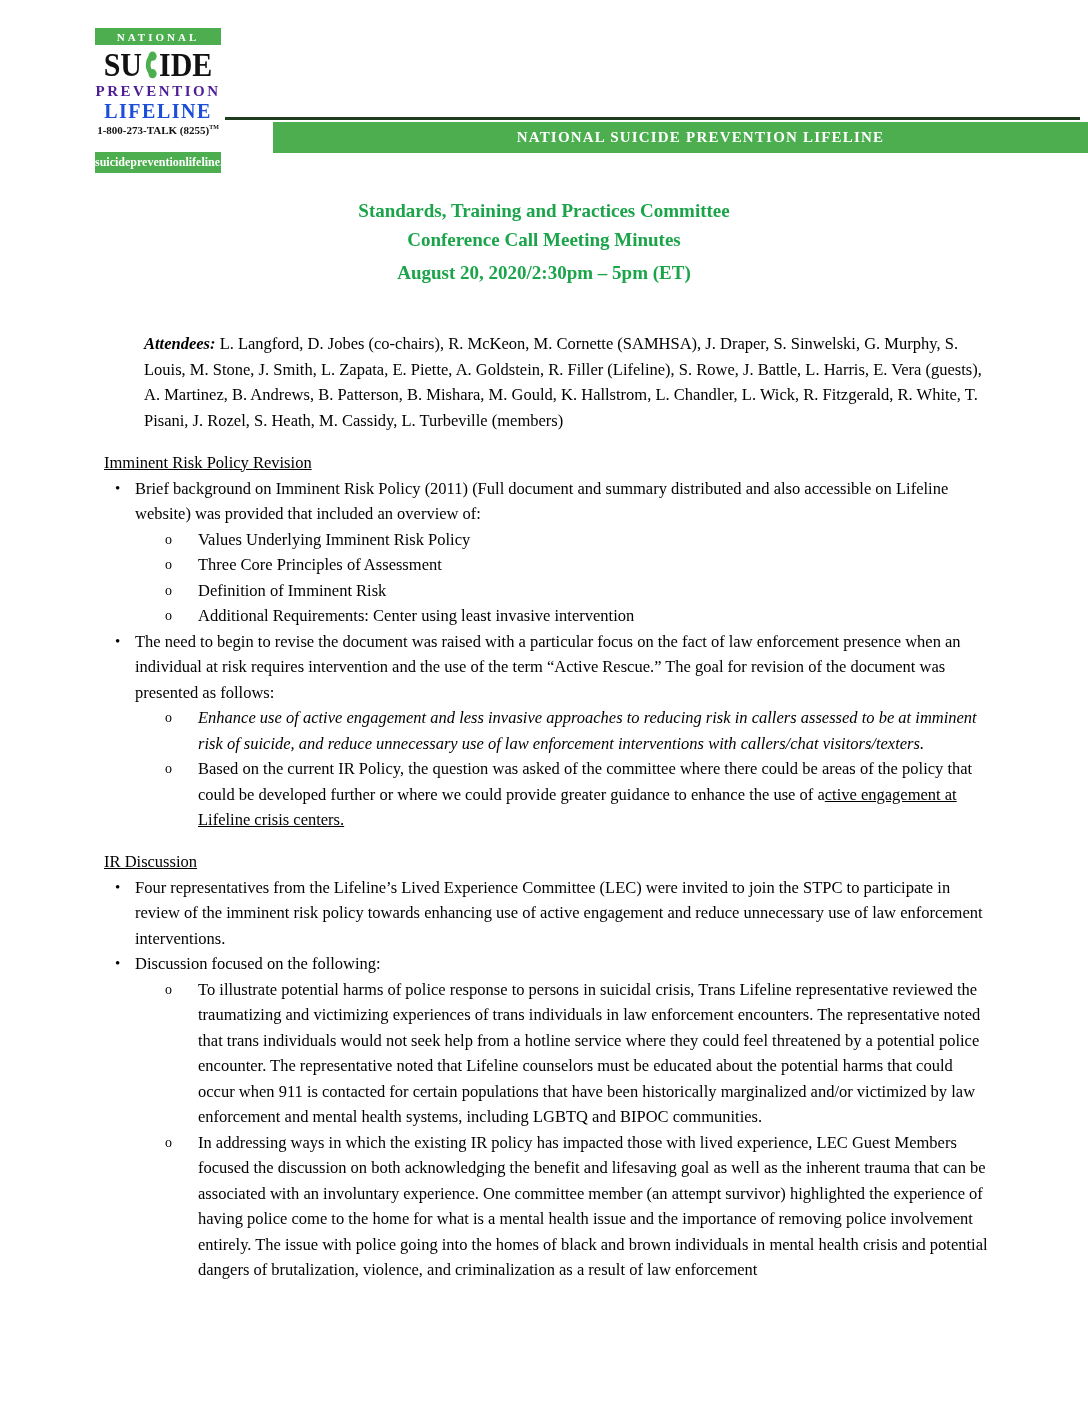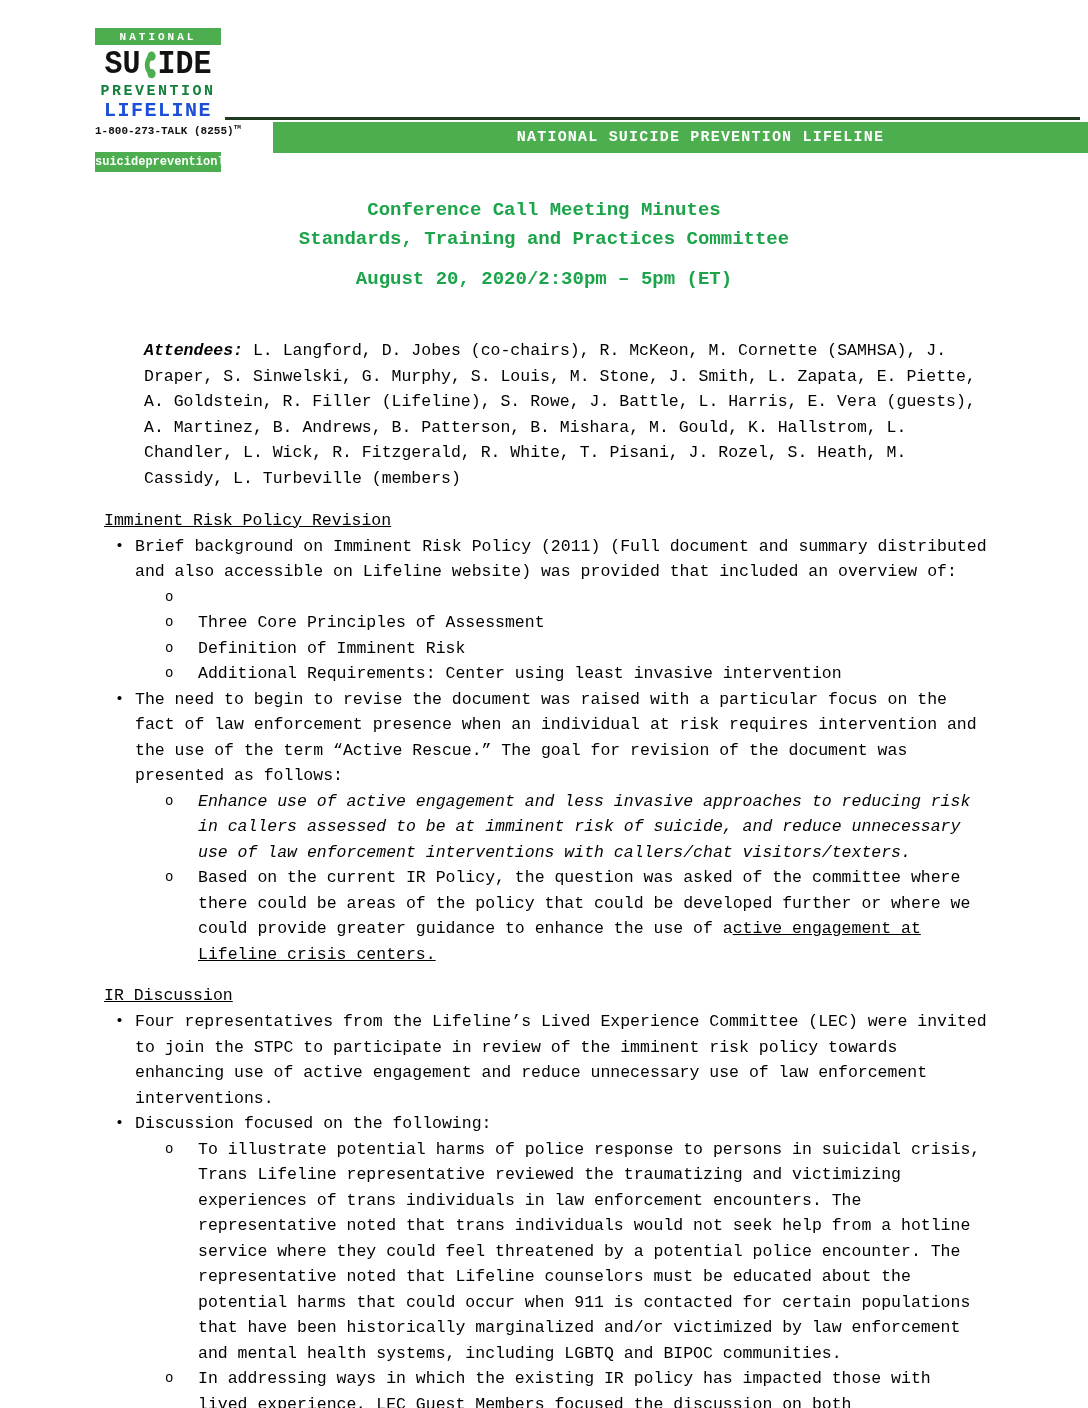--- a/index.html
+++ b/index.html
@@ -1,40 +1,40 @@
 <!DOCTYPE html>
 <html><head>
 <meta charset="utf-8">
 <style>
   html,body{margin:0;padding:0;background:#fff;}
   .page{position:relative;width:1088px;height:1408px;background:#fff;overflow:hidden;
-        font-family:Liberation Mono, monospace;color:#000;}
+        font-family:Liberation Serif, serif;color:#000;}
   
   .logo{position:absolute;left:95px;top:28px;width:126px;text-align:center;}
   .logo-bar{background:#4cae4f;color:#fff;font-weight:bold;}
   .logo-bar.top{font-size:11px;letter-spacing:3px;padding:3px 0 2px;}
   .logo-suicide{display:flex;align-items:center;justify-content:center;gap:1px;
                 font-size:30px;font-weight:800;line-height:1.05;color:#121212;margin-top:2px;
                 transform:scaleY(1.12);transform-origin:top;}
-  .logo-prevention{font-size:15px;font-weight:bold;letter-spacing:2.5px;color:#15803d;margin-top:4px;}
+  .logo-prevention{font-size:15px;font-weight:bold;letter-spacing:2.5px;color:#4c1d95;margin-top:4px;}
   .logo-lifeline{font-size:20px;font-weight:800;letter-spacing:1.5px;color:#1d4ed8;line-height:1.1;}
   .logo-phone{font-size:11px;font-weight:bold;color:#121212;white-space:nowrap;margin-top:2px;}
   .logo-phone sup{font-size:6px;}
   .logo-bar.bottom{font-size:12px;padding:3px 0;margin-top:16px;font-weight:bold;}
   .handset{width:15px;height:30px;}
   
   .banner-line{position:absolute;left:225px;top:117px;width:855px;height:3px;background:#1f3b20;}
   .banner{position:absolute;left:225px;top:122px;width:855px;height:31px;background:#4cae4f;
           color:#fff;font-weight:bold;font-size:15px;letter-spacing:1.2px;
           display:flex;align-items:center;justify-content:center;margin-left:48px;}
   
   .content{position:absolute;top:0;left:100px;width:888px;font-size:16.5px;line-height:25.5px;}
   .title-block{padding-top:196px;text-align:center;color:#1ba44a;font-weight:bold;
                font-size:19px;line-height:29px;}
-  .title-date{margin-top:11px;}
+  .title-date{margin-top:4px;}
   .attendees{margin-top:44px;margin-left:44px;}
   .bi{font-weight:bold;font-style:italic;}
   .sec{margin:16px 4px 0;font-size:16.5px;font-weight:normal;text-decoration:underline;line-height:26px;}
   .li{display:flex;}
   .li .mk{flex:0 0 auto;}
   .li.l1 .mk{margin-left:15px;width:20px;font-size:15px;}
   .li.l2 .mk{margin-left:65px;width:33px;font-size:14px;}
   .li .tx{flex:1 1 auto;}
   .it{font-style:italic;}
   .u{text-decoration:underline;}
@@ -62,35 +62,36 @@
     </div>
     <div class="logo-bar bottom">suicidepreventionlifeline.org</div>
   </div>
 
   <div class="banner-line"></div>
   <div class="banner">NATIONAL SUICIDE PREVENTION LIFELINE</div>
 
   <div class="content">
 
     <div class="title-block">
+      <div>Standards, Training and Practices Committee</div>
       <div>Conference Call Meeting Minutes</div>
-      <div>Standards, Training and Practices Committee</div>
       <div class="title-date">August 20, 2020/2:30pm – 5pm (ET)</div>
     </div>
 
     <p class="attendees"><span class="bi">Attendees:</span><span> L. Langford, D. Jobes (co-chairs), R. McKeon, M. Cornette (SAMHSA), J. Draper, S. Sinwelski, G. Murphy, S. Louis, M. Stone, J. Smith, L. Zapata, E. Piette, A. Goldstein, R. Filler (Lifeline), S. Rowe, J. Battle, L. Harris, E. Vera (guests), A. Martinez, B. Andrews, B. Patterson, B. Mishara, M. Gould, K. Hallstrom, L. Chandler, L. Wick, R. Fitzgerald, R. White, T. Pisani, J. Rozel, S. Heath, M. Cassidy, L. Turbeville (members)</span></p>
 
     <h2 class="sec">Imminent Risk Policy Revision</h2>
 
     <div class="li l1">
       <span class="mk">•</span>
       <div class="tx">Brief background on Imminent Risk Policy (2011) (Full document and summary distributed and also accessible on Lifeline website) was provided that included an overview of:</div>
     </div>
     <div class="li l2">
       <span class="mk">o</span>
+      <div class="tx">Values Underlying Imminent Risk Policy</div>
     </div>
     <div class="li l2">
       <span class="mk">o</span>
       <div class="tx">Three Core Principles of Assessment</div>
     </div>
     <div class="li l2">
       <span class="mk">o</span>
       <div class="tx">Definition of Imminent Risk</div>
     </div>
     <div class="li l2">

